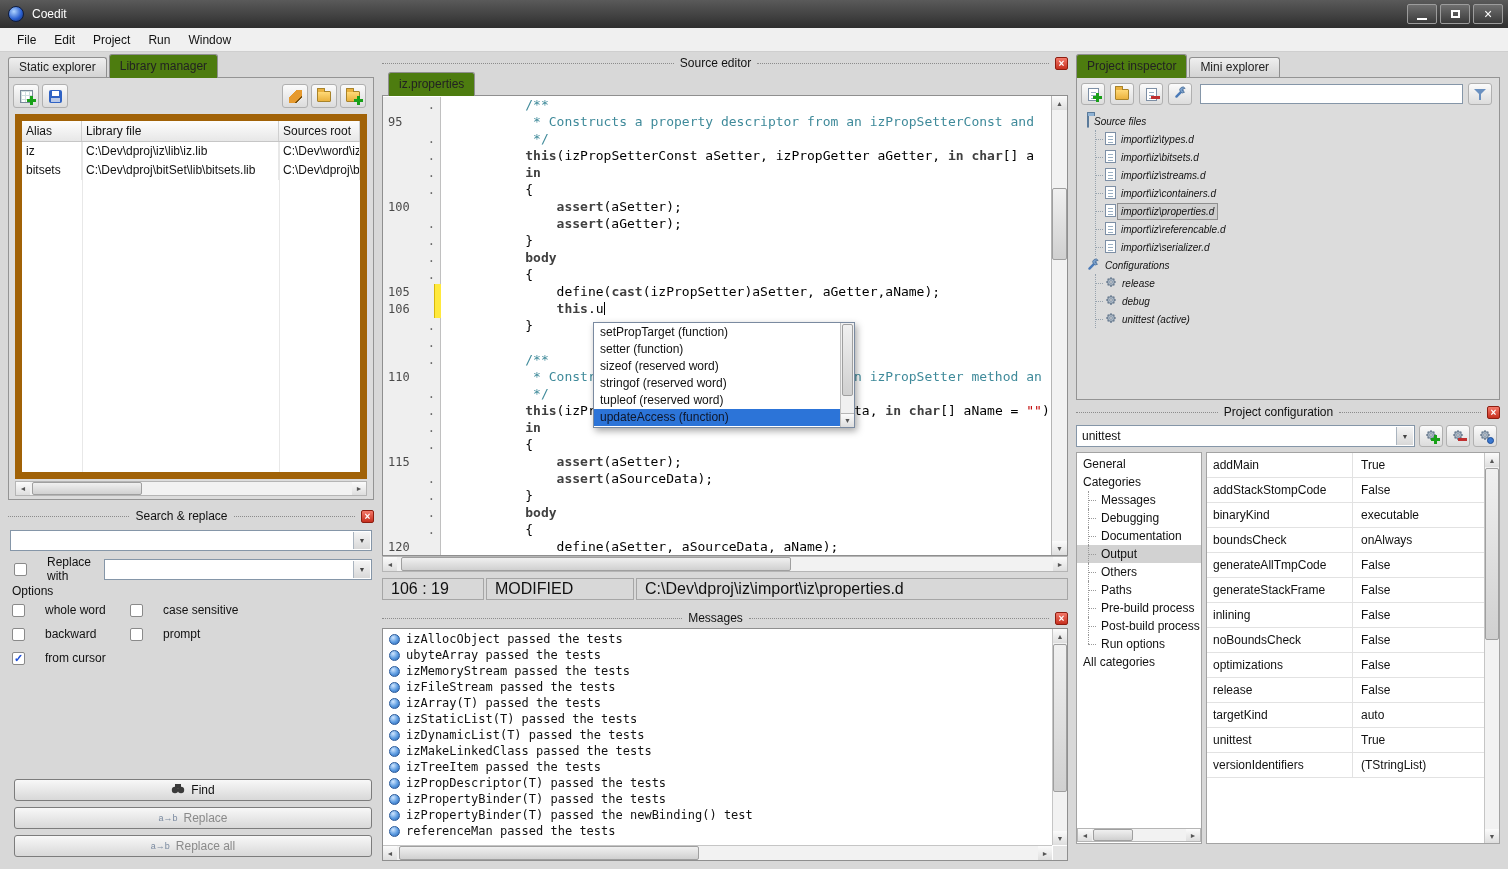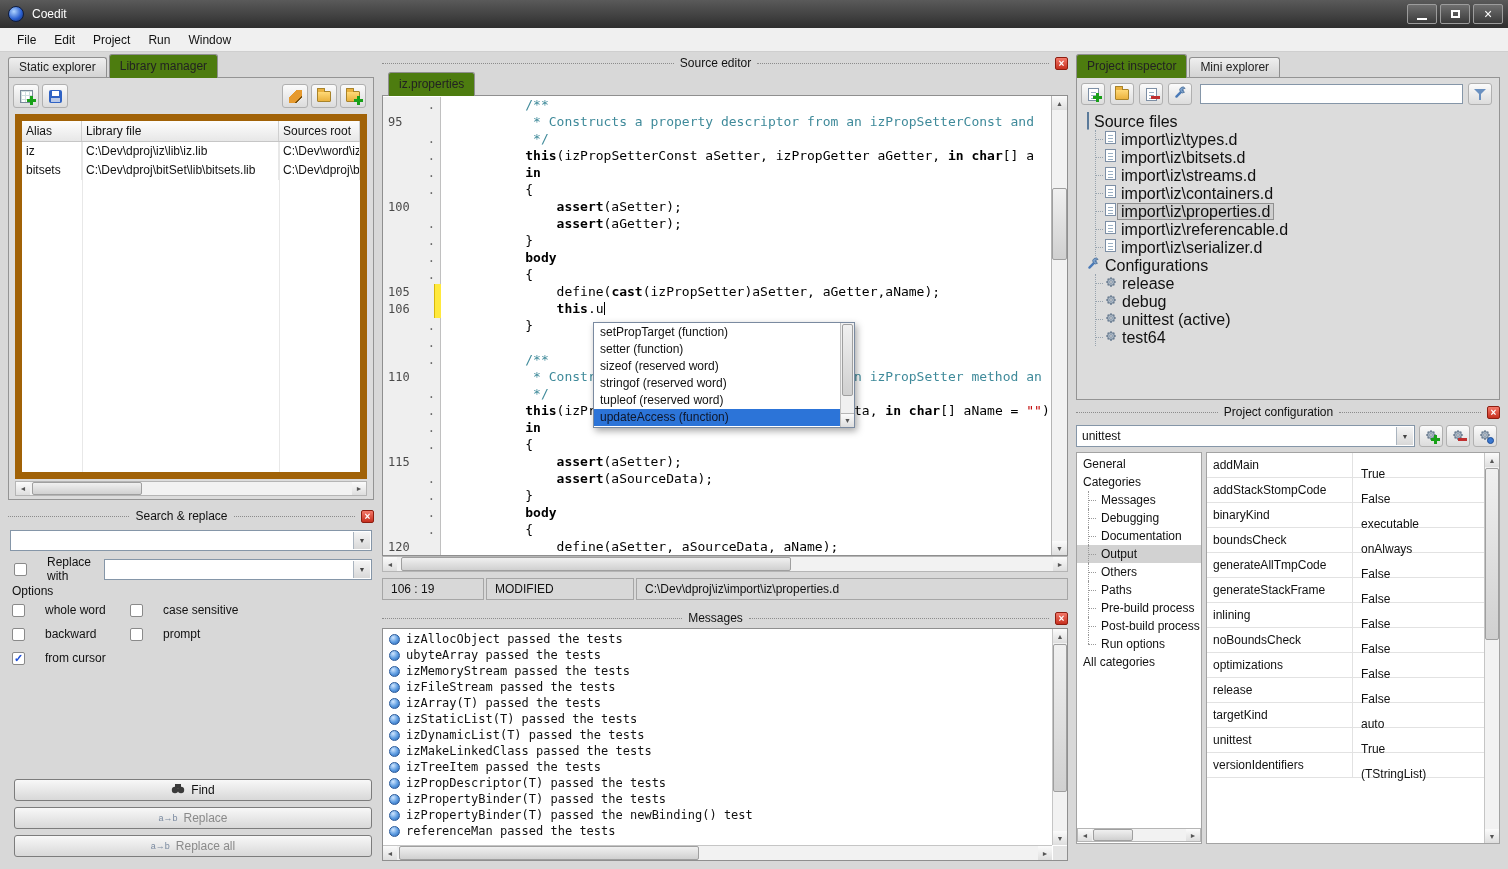--- a/index.html
+++ b/index.html
@@ -135,29 +135,29 @@
     border:1px solid #8f8f8f; overflow:hidden; }
   #code-lines { position:absolute; left:0; top:1px; right:16px; bottom:0; overflow:hidden; }
   .code-line { display:flex; height:17px; font-family:"DejaVu Sans Mono", monospace; font-size:13px; white-space:pre; }
   .gut { width:58px; flex:0 0 58px; background:#efefef; border-right:1px solid #c0c0c0; color:#4a4a4a;
     font-size:12px; padding:1px 5px 0 5px; position:relative; }
   .gut.dot { text-align:right; color:#6a6a6a; }
   .gut.mod::after { content:''; position:absolute; right:-1px; top:0; bottom:0; width:6px;
     background:#ffe93d; border-left:1px solid #d8b80a; }
   .code-text { padding-left:6px; }
   .tok-p { color:#000; }
-  .tok-k { color:#000000; font-weight:bold;text-align:right; }
+  .tok-k { color:#404040; font-weight:bold;text-align:right; }
   .tok-c { color:#3f8a9a; }
   .tok-s { color:#c00000; }
   .caret { display:inline-block; width:1px; height:13px; background:#000; vertical-align:-2px; }
   #ed-vscroll { right:0; top:0; bottom:0; width:16px; border:none; border-left:1px solid #b5b5b5; }
   #ed-hscroll { left:382px; top:556px; width:686px; height:16px; }
 
   #statusbar { position:absolute; left:382px; top:578px; width:686px; height:22px; display:flex; gap:2px; }
-  .status-cell { border:1px solid #a6a6a6; background:#d8d8d8; font-size:12px; display:flex;
+  .status-cell { border:1px solid #a6a6a6; background:#d8d8d8; font-size:16px; display:flex;
     align-items:center; padding:0 8px; white-space:nowrap; overflow:hidden; }
   #st-caret { width:102px; flex:0 0 102px; } #st-state { width:148px; flex:0 0 148px; } #st-file { flex:1; }
 
   #msg-caption { left:382px; top:610px; width:686px; height:16px; }
   #messages { position:absolute; left:382px; top:628px; width:686px; height:233px; background:#fff;
     border:1px solid #8f8f8f; overflow:hidden; }
   #msg-list { position:absolute; left:2px; top:2px; right:16px; bottom:16px; overflow:hidden; }
   .msg-row { display:flex; align-items:center; height:16px; gap:6px; padding-left:4px; }
   .msg-text { font-family:"DejaVu Sans Mono", monospace; font-size:12px; white-space:pre; }
   #msg-vscroll { right:0; top:0; bottom:15px; width:15px; border:none; border-left:1px solid #c5c5c5; }
@@ -173,21 +173,21 @@
   .comp-sb { width:14px; flex:0 0 14px; border-left:1px solid #c0c0c0; background:#f0f0f0; position:relative; }
   .comp-thumb { position:absolute; left:1px; right:1px; top:1px; height:72px;
     background:linear-gradient(#f0f0f0,#d0d0d0); border:1px solid #9f9f9f; border-radius:2px; }
   .comp-down { position:absolute; left:0; right:0; bottom:0; height:14px; display:flex; align-items:center;
     justify-content:center; font-size:7px; color:#555; background:linear-gradient(#fbfbfb,#dedede); border-top:1px solid #b5b5b5; }
 
   
   #inspector-box { left:1076px; top:77px; width:424px; height:323px; }
   .insp-toolbar { position:absolute; left:4px; top:4px; right:4px; height:24px; display:flex; gap:2px; align-items:center; }
   #insp-filter { flex:1; margin:0 3px; }
-  #tree { position:absolute; left:10px; top:34px; right:6px; bottom:4px; font-size:16px; overflow:hidden; }
+  #tree { position:absolute; left:10px; top:34px; right:6px; bottom:4px; font-size:10px; overflow:hidden;font-style:italic; }
   .tree-root { display:flex; align-items:center; gap:5px; height:18px; }
   .tree-kids { margin-left:8px; border-left:1px dotted #97a3ae; }
   .tree-item { display:flex; align-items:center; gap:5px; height:18px; padding-left:9px; position:relative; }
   .tree-item::before { content:''; position:absolute; left:0; top:9px; width:7px; border-top:1px dotted #97a3ae; }
   .tlabel { white-space:nowrap; line-height:15px; }
   .tree-item.sel .tlabel { background:#cfcfcf; border:1px solid #8f8f8f; padding:0 3px; margin-left:-4px; }
 
   #pc-caption { left:1076px; top:404px; width:424px; height:16px; }
   #config-row { position:absolute; left:1076px; top:424px; width:424px; height:24px; display:flex; align-items:center; }
   #config-combo { flex:1; height:22px; margin-right:4px; }
@@ -199,21 +199,21 @@
   .cat-item.child::after { content:''; position:absolute; left:11px; top:0; height:18px; border-left:1px dotted #999; }
   .cat-item.child.lastchild::after { height:9px; }
   .cat-item.sel { background:#d2d2d2; }
   #cat-hscroll { left:1077px; top:828px; width:124px; height:14px; }
   #prop-grid { position:absolute; left:1206px; top:452px; width:294px; height:392px; background:#fff;
     border:1px solid #a3a3a3; overflow:hidden; }
   #prop-rows { position:absolute; left:0; top:0; right:15px; bottom:0; overflow:hidden; }
   .prop-row { display:flex; height:25px; border-bottom:1px solid #e2e2e2; }
   .prop-name { width:146px; flex:0 0 146px; border-right:1px solid #e2e2e2; font-size:12px;
     padding:5px 6px; white-space:nowrap; overflow:hidden; }
-  .prop-value { flex:1; font-size:12px; padding:14px 8px; white-space:nowrap; overflow:hidden; }
+  .prop-value { flex:1; font-size:12px; padding:5px 8px; white-space:nowrap; overflow:hidden; }
   #prop-vscroll { right:0; top:0; bottom:0; width:15px; border:none; border-left:1px solid #c5c5c5; }
 </style>
 </head>
 <body>
 
 <div class="titlebar">
   <div class="app-icon"></div>
   <span class="win-title">Coedit</span>
   <div class="win-btns">
     <div class="win-btn">
@@ -616,33 +616,20 @@
                 <line x1="8" y1="1.5" x2="8" y2="14.5"></line>
                 <line x1="1.5" y1="8" x2="14.5" y2="8"></line>
                 <line x1="3.5" y1="3.5" x2="12.5" y2="12.5"></line>
                 <line x1="3.5" y1="12.5" x2="12.5" y2="3.5"></line>
               </g>
               <circle cx="8" cy="8" r="4.6" fill="#aebccb" stroke="#5f7183" stroke-width="1.2"></circle>
               <circle cx="8" cy="8" r="1.7" fill="#e8e8e8" stroke="#5f7183" stroke-width="0.8"></circle>
             </svg></span>
           <span class="tlabel">unittest (active)</span>
         </div>
-        <div class="tree-item">
-          <span><svg width="12" height="12" viewBox="0 0 16 16">
-              <g stroke="#7d8da0" stroke-width="2.4">
-                <line x1="8" y1="1.5" x2="8" y2="14.5"></line>
-                <line x1="1.5" y1="8" x2="14.5" y2="8"></line>
-                <line x1="3.5" y1="3.5" x2="12.5" y2="12.5"></line>
-                <line x1="3.5" y1="12.5" x2="12.5" y2="3.5"></line>
-              </g>
-              <circle cx="8" cy="8" r="4.6" fill="#aebccb" stroke="#5f7183" stroke-width="1.2"></circle>
-              <circle cx="8" cy="8" r="1.7" fill="#e8e8e8" stroke="#5f7183" stroke-width="0.8"></circle>
-            </svg></span>
-          <span class="tlabel">test64</span>
-        </div>
       </div>
     </div>
 </div>
 
 <div class="cap" id="pc-caption">
   <div class="dotline"></div>
   <span>Project configuration</span>
   <div class="dotline"></div>
   <div class="xbtn">×</div>
 </div>

